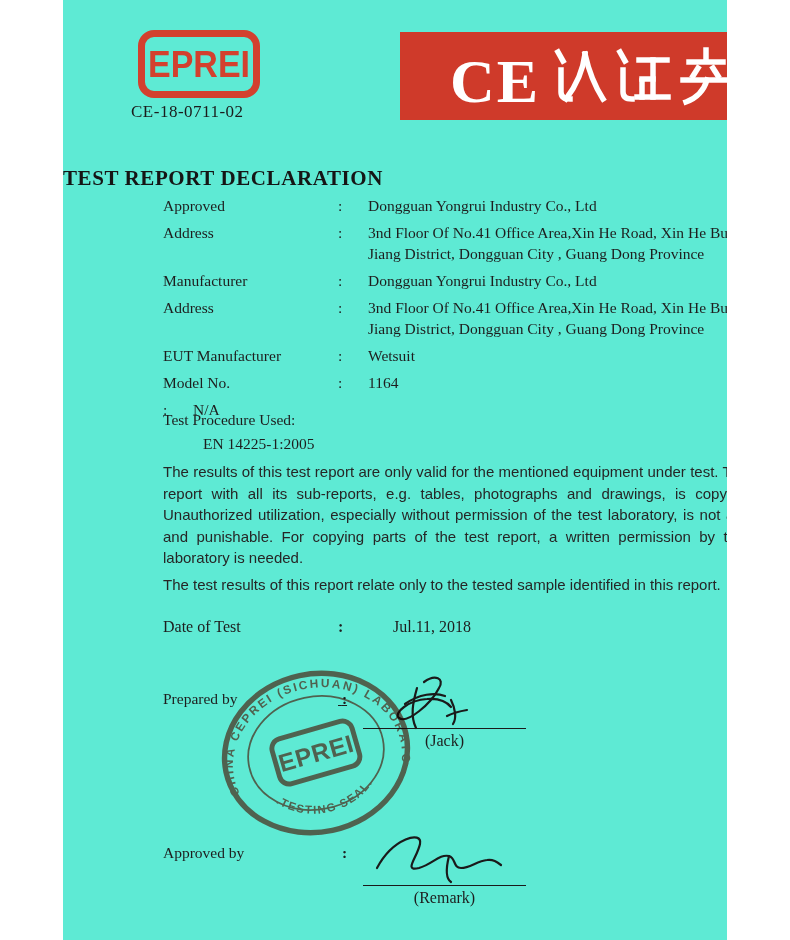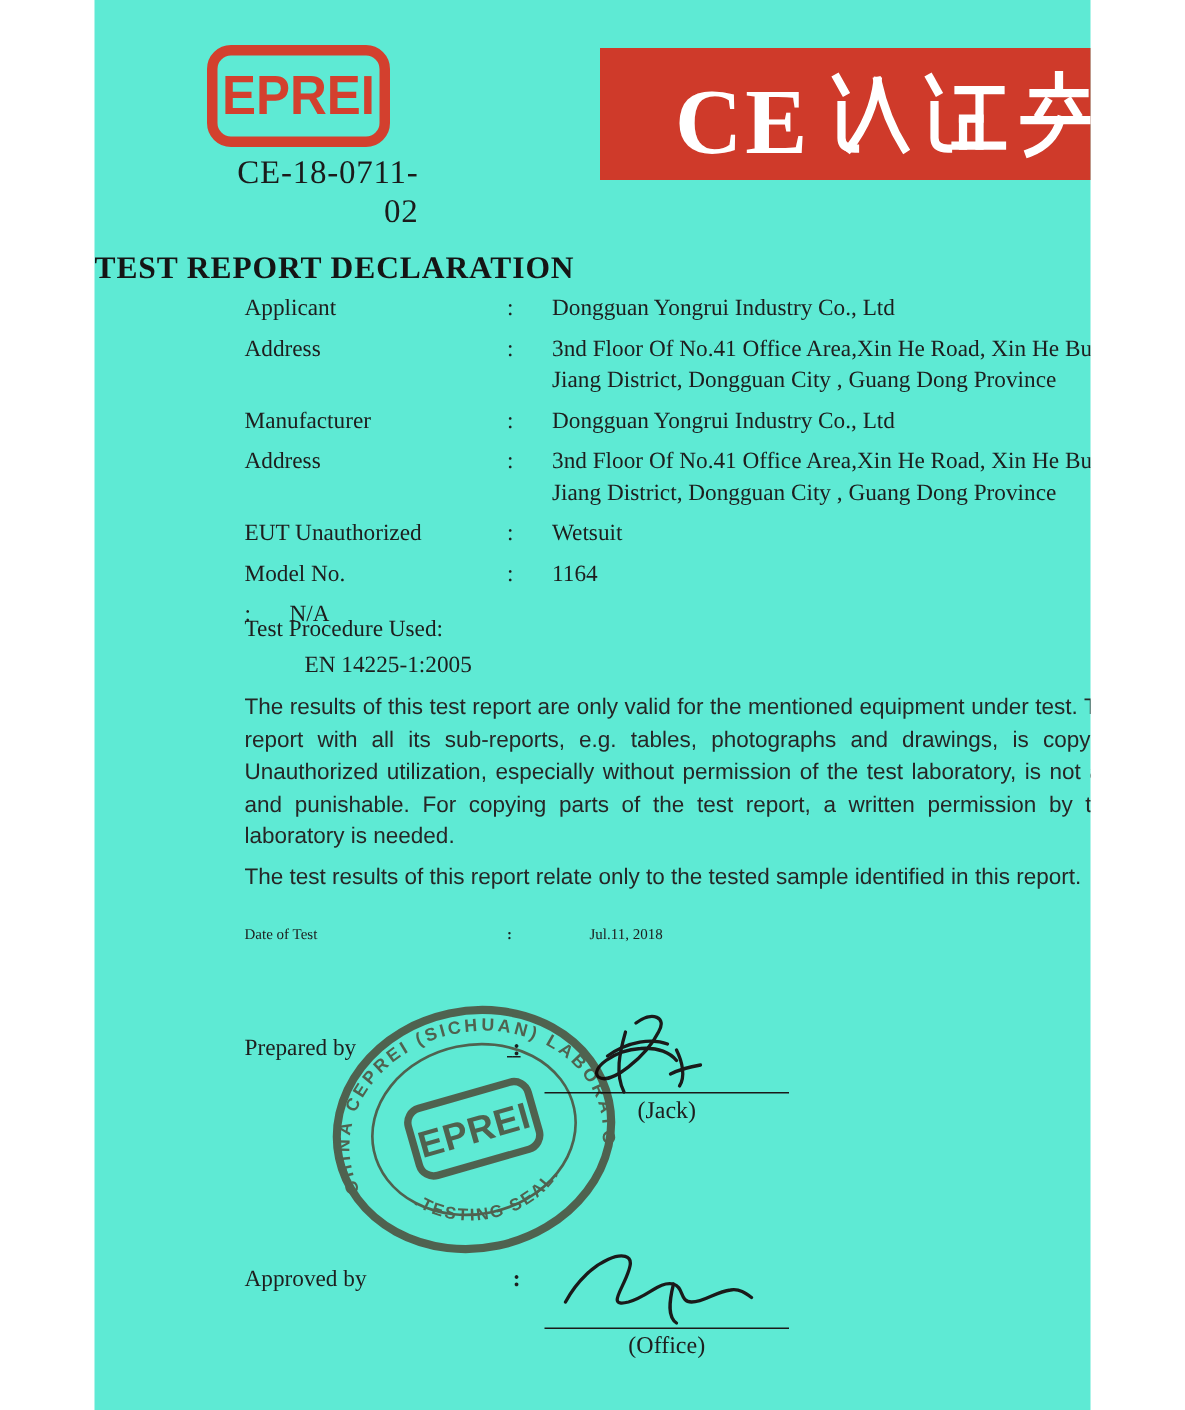--- a/index.html
+++ b/index.html
@@ -13,22 +13,22 @@
     position:absolute; left:75px; top:30px; width:122px; height:68px;
     border:7px solid #d3402e; border-radius:16px;
     display:flex; align-items:center; justify-content:center;
   }
   .logo-text {
     font-family:"Liberation Sans", sans-serif; font-weight:bold;
     font-size:34px; color:#d3402e; letter-spacing:0; line-height:1;
     transform:scaleY(1.08);
   }
   .cert-no {
-    position:absolute; left:80px; top:102px; width:136px; text-align:right;
-    font-size:22px; color:#1b1b1b; letter-spacing:0.5px;
+    position:absolute; left:68px; top:102px; width:136px; text-align:left;
+    font-size:17px; color:#1b1b1b; letter-spacing:0.5px;
   }
   .banner {
     position:absolute; left:337px; top:32px; width:453px; height:88px;
     background:#cf3a2a; display:flex; align-items:flex-end; justify-content:center;
   }
   .banner svg { display:block; }
   
   .doc-title {
     position:absolute; left:0; top:166px; width:100%; text-align:left;
     font-size:21px; font-weight:bold; letter-spacing:0.6px; color:#151515;
@@ -46,21 +46,21 @@
   .legal-para {
     position:absolute; left:100px; top:461px; width:614px;
     font-family:"Liberation Sans", sans-serif; font-size:15px;
     line-height:21.5px; text-align:justify; color:#262626;
   }
   .legal-note {
     position:absolute; left:100px; top:576px; width:640px;
     font-family:"Liberation Sans", sans-serif; font-size:15px; color:#262626;
   }
   
-  .date-row { position:absolute; left:100px; top:618px; display:flex; font-size:10px; }
+  .date-row { position:absolute; left:100px; top:618px; display:flex; font-size:16px; }
   .date-row .lbl { width:175px; flex:none; }
   .date-row .sep { width:55px; flex:none; font-weight:bold; }
   
   .sig-row { position:absolute; left:100px; width:615px; height:70px; font-size:15.5px; }
   .sig-row .lbl { display:inline-block; width:175px; }
   .sig-row .sep { font-weight:bold; }
   .sig-area { position:absolute; left:200px; top:0; width:163px; }
   .sig-line { position:absolute; left:0; width:163px; border-bottom:1.6px solid #1a1a1a; }
   .sig-scrawl { position:absolute; left:6px; }
   .sig-name { position:absolute; left:0; width:163px; text-align:center; font-size:16px; }
@@ -116,41 +116,41 @@
         <path d="M6,29 L25,29 L25,47 L6,47 Z"></path>
         <path d="M32,29 L51,29 L51,47 L32,47 Z"></path>
       </g>
     </svg>
   </div>
 
   <div class="doc-title">TEST REPORT DECLARATION</div>
 
   <div class="fields">
     <div class="frow">
-      <span class="lbl">Applicant</span>
+      <span class="lbl">Approved</span>
       <span class="sep">:</span>
       <span class="val">Dongguan Yongrui Industry Co., Ltd</span>
     </div>
     <div class="frow">
       <span class="lbl">Address</span>
       <span class="sep">:</span>
       <span class="val">3nd Floor Of No.41 Office Area,Xin He Road, Xin He Burg, Wan Jiang District, Dongguan City , Guang Dong Province</span>
     </div>
     <div class="frow">
       <span class="lbl">Manufacturer</span>
       <span class="sep">:</span>
       <span class="val">Dongguan Yongrui Industry Co., Ltd</span>
     </div>
     <div class="frow">
       <span class="lbl">Address</span>
       <span class="sep">:</span>
       <span class="val">3nd Floor Of No.41 Office Area,Xin He Road, Xin He Burg, Wan Jiang District, Dongguan City , Guang Dong Province</span>
     </div>
     <div class="frow">
-      <span class="lbl">EUT Unauthorized</span>
+      <span class="lbl">EUT Manufacturer</span>
       <span class="sep">:</span>
       <span class="val">Wetsuit</span>
     </div>
     <div class="frow">
       <span class="lbl">Model No.</span>
       <span class="sep">:</span>
       <span class="val">1164</span>
     </div>
     <div class="frow">
       <span class="sep">:</span>
@@ -191,21 +191,21 @@
 
   <div class="sig-row" style="top:844px;">
     <span class="lbl">Approved by</span>
     <span class="sep">:</span>
     <div class="sig-area">
       <svg class="sig-scrawl" style="top:-14px;" width="150" height="58" viewBox="0 0 150 58" fill="none" stroke="#1a1a1a" stroke-width="2.2" stroke-linecap="round">
         <path d="M8,38 C24,8 54,0 51,14 C48,28 34,42 50,38 C64,34 70,24 80,26 C87,28 84,38 92,38 C101,38 108,31 118,30 C124,29 128,32 132,35"></path>
         <path d="M80,26 C77,38 76,48 82,52"></path>
       </svg>
       <div class="sig-line" style="top:41px;"></div>
-      <div class="sig-name" style="top:45px;">(Office)</div>
+      <div class="sig-name" style="top:45px;">(Remark)</div>
     </div>
   </div>
 
   <div class="stamp">
     <svg width="198" height="178" viewBox="-100 -90 200 180">
       <defs>
         <path id="arcTop" d="M -80 34 A 86 73 0 1 1 80 34" fill="none"></path>
         <path id="arcBottom" d="M -54 36 A 64 54 0 0 0 54 36" fill="none"></path>
       </defs>
       <ellipse cx="0" cy="0" rx="93" ry="80" fill="none" stroke="#cf4a3c" stroke-width="5.5"></ellipse>

